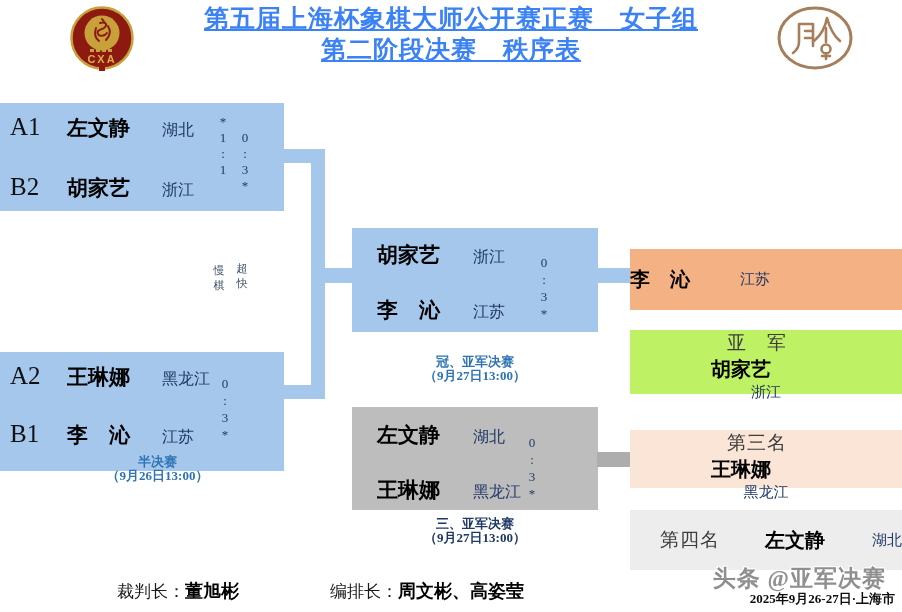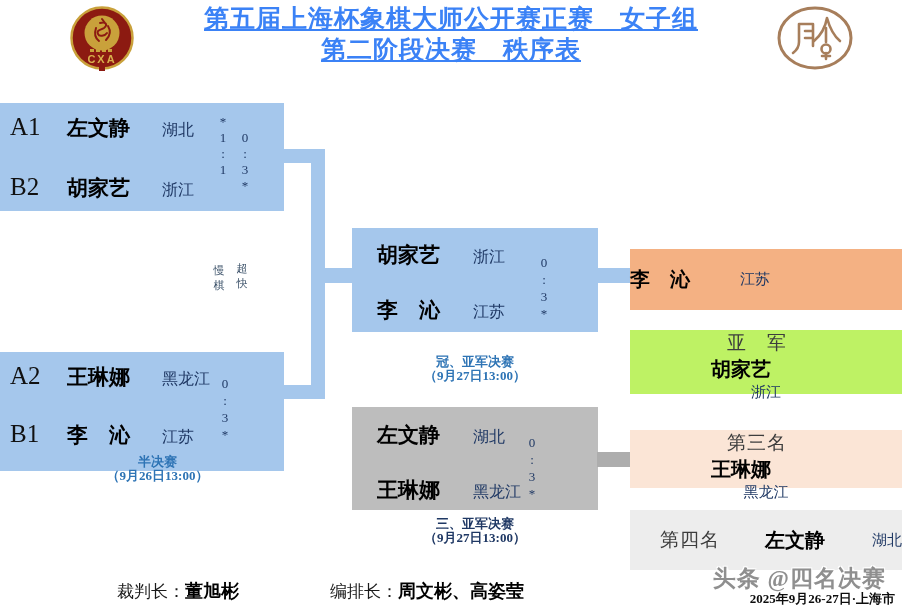--- a/index.html
+++ b/index.html
@@ -233,16 +233,16 @@
     <span class="rname">左文静</span>
     <span class="rprov">湖北</span>
   </div>
 
   <div id="referee" class="official">
     <span>裁判长：</span><b>董旭彬</b>
   </div>
   <div id="arranger" class="official">
     <span>编排长：</span><b>周文彬、高姿莹</b>
   </div>
-  <div id="watermark">头条 @四名决赛</div>
+  <div id="watermark">头条 @亚军决赛</div>
   <div id="eventdate">2025年9月26-27日·上海市</div>
 
 </div>
 
 </body></html>

